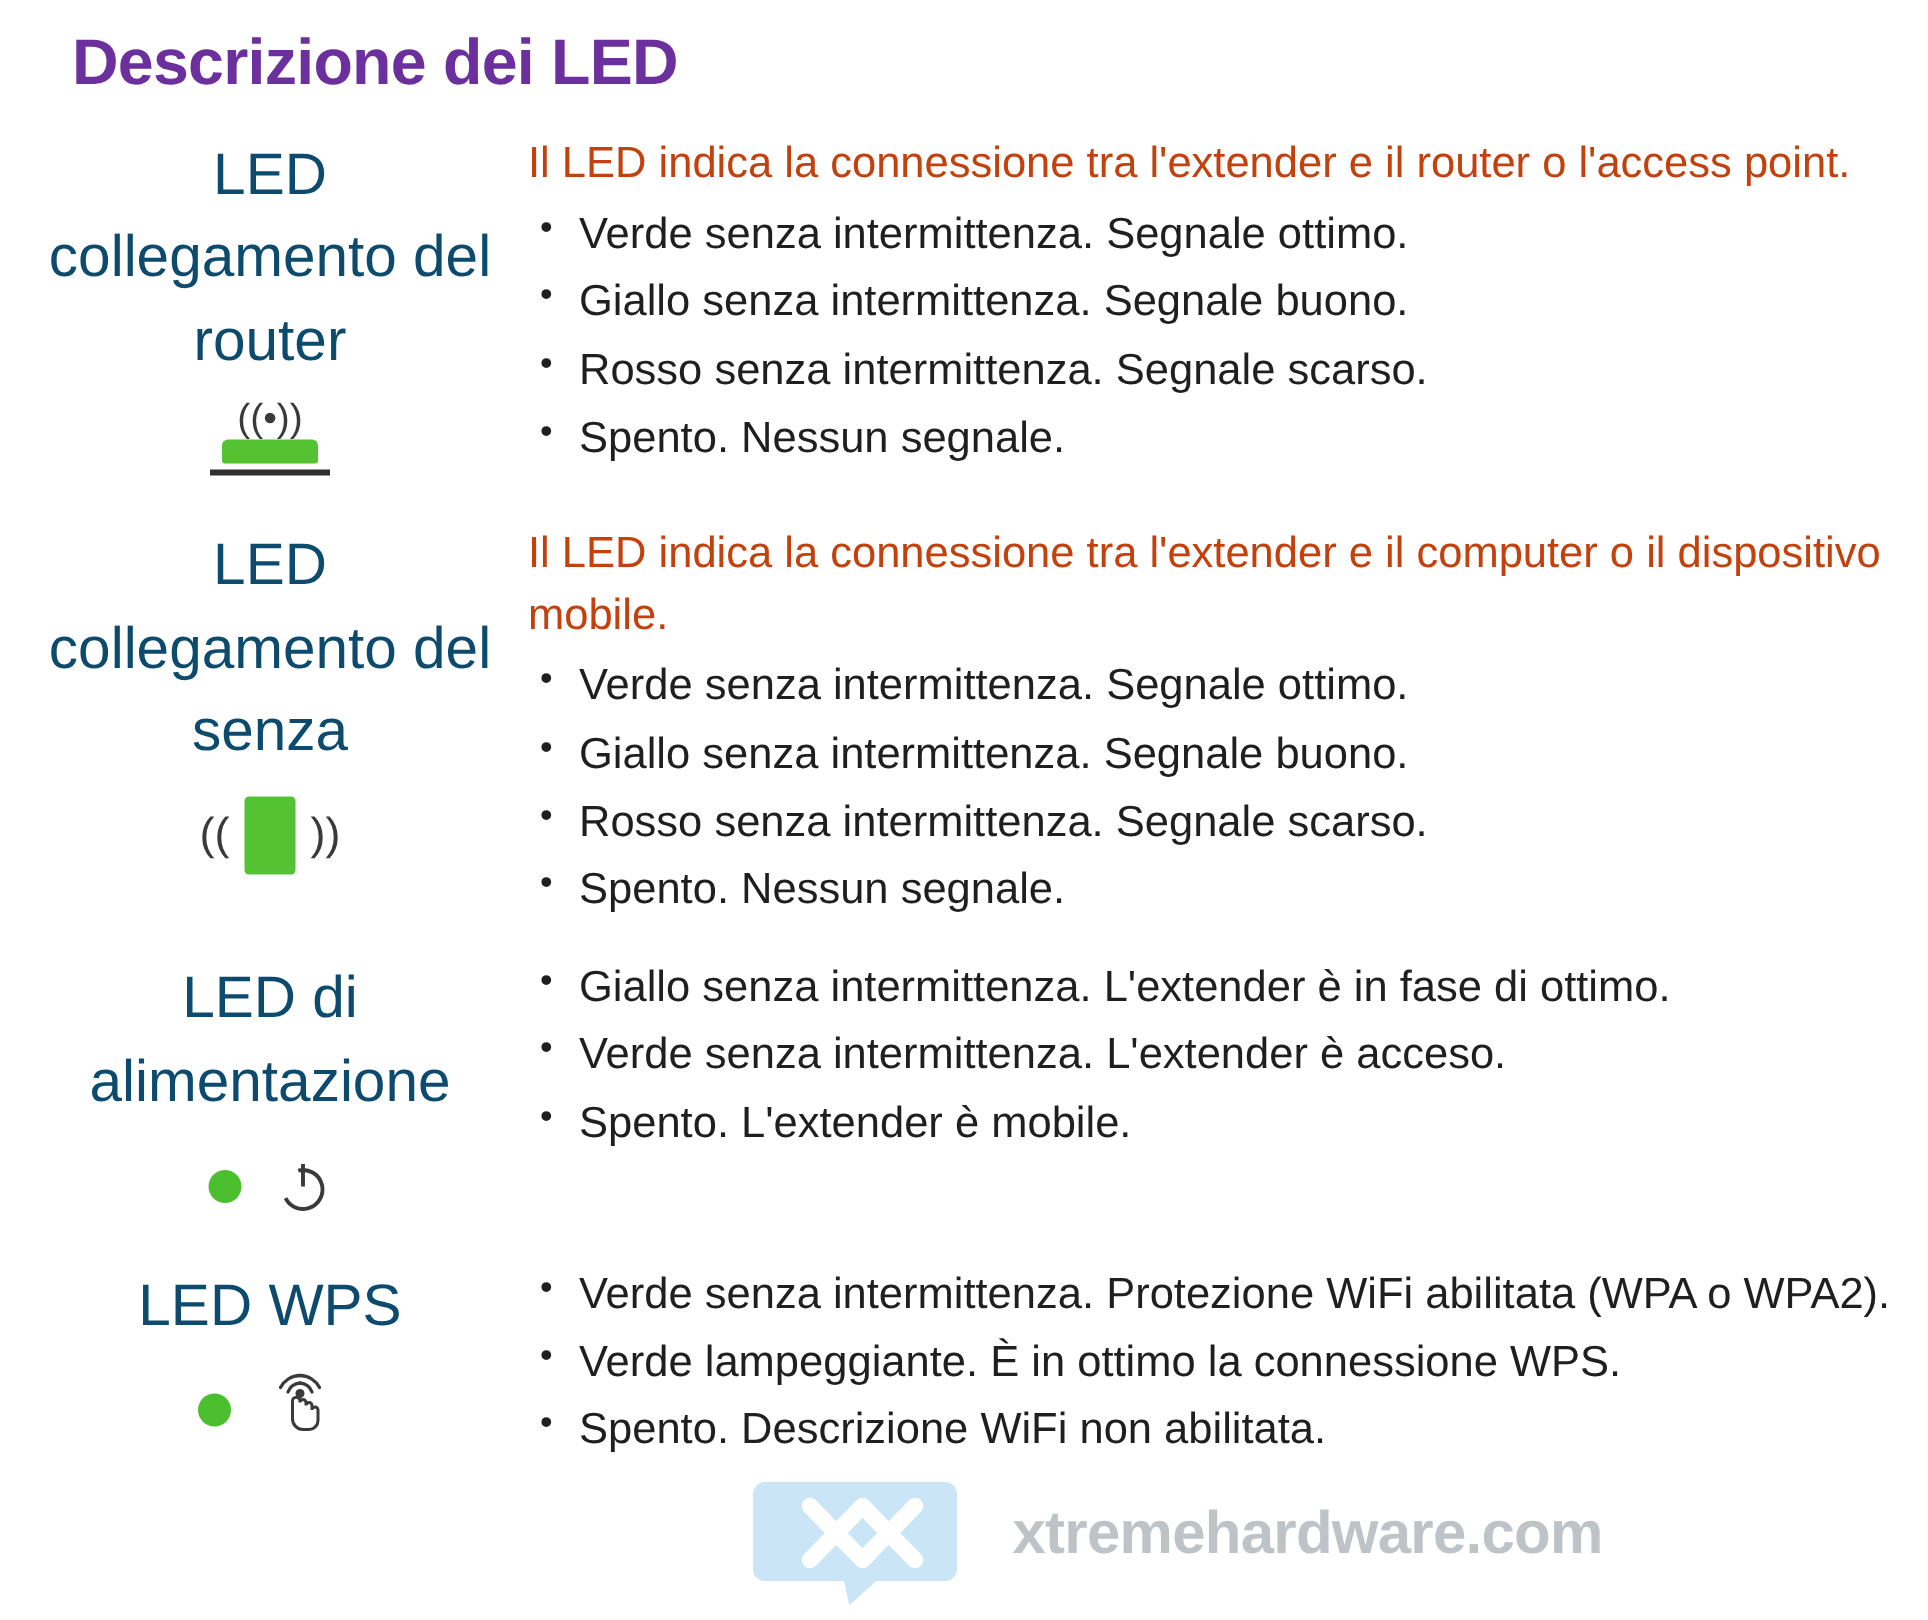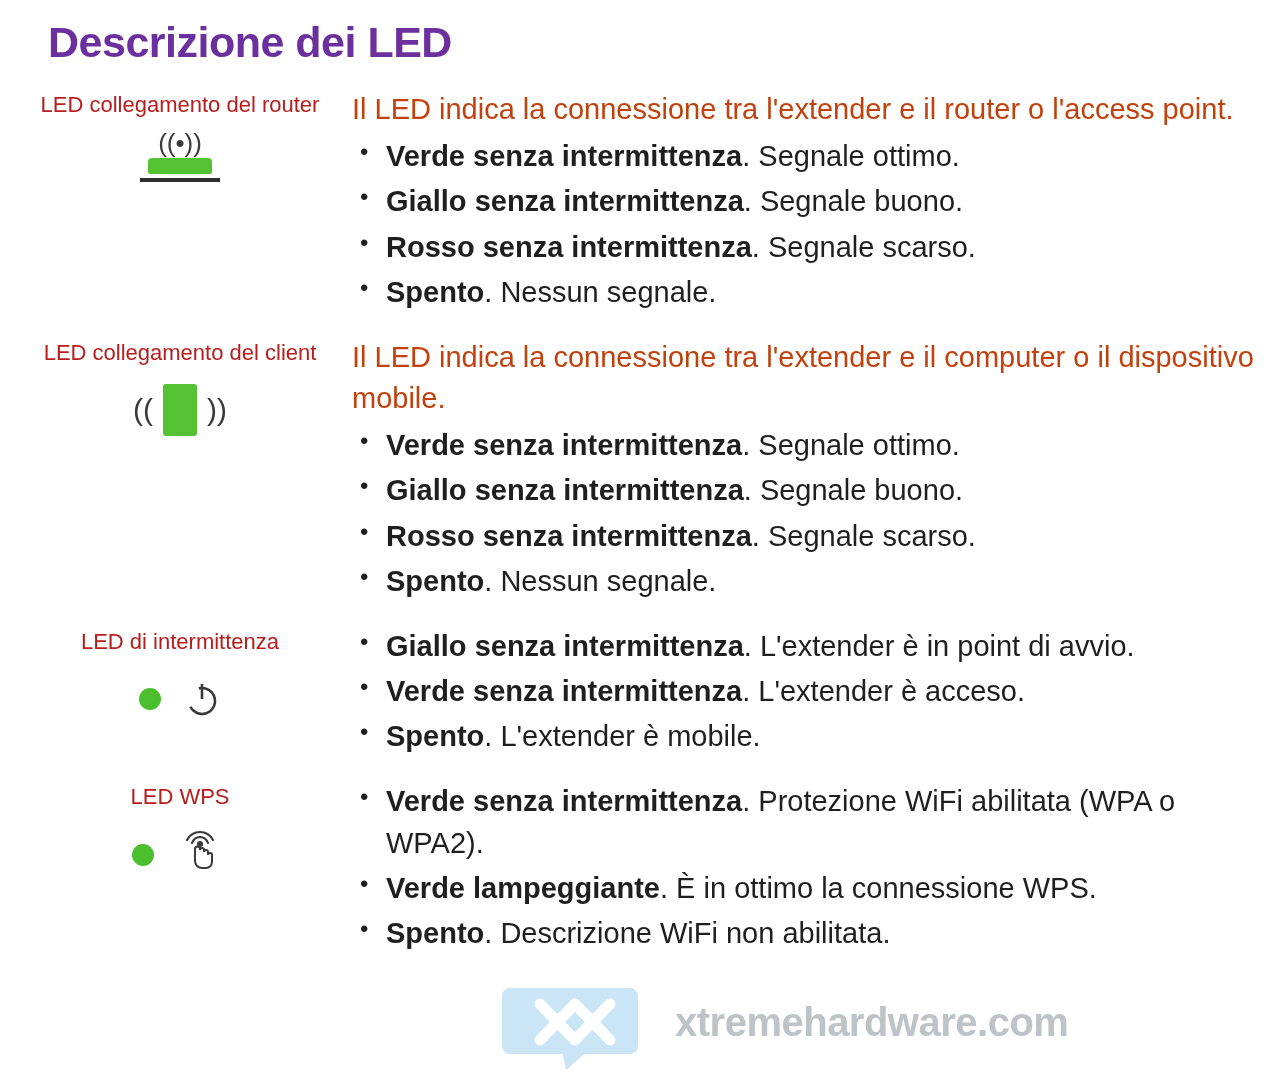--- a/index.html
+++ b/index.html
@@ -40,23 +40,23 @@
   }
   .col-label {
     width: 300px;
     text-align: center;
     padding-right: 14px !important;
   }
   .col-desc {
     padding-left: 8px !important;
   }
   .label-text {
-    font-size: 22px;
+    font-size: 39px;
     line-height: 1.42;
-    color: #b91c1c;
+    color: #0c4a6e;
   }
   .icon-wrap {
     margin-top: 10px;
     height: 64px;
     display: flex;
     align-items: center;
     justify-content: center;
   }
   .intro {
     font-size: 29px;
@@ -80,21 +80,21 @@
   }
   ul.bullets li::before {
     content: "\2022";
     position: absolute;
     left: 8px;
     top: -1px;
     font-size: 24px;
     color: #1f1f1f;
   }
   ul.bullets li b {
-    font-weight: bold;
+    font-weight: normal;
   }
   .row-spacer td { height: 20px; }
 
   
   .router-icon {
     position: relative;
     width: 120px;
     height: 64px;
   }
   .router-body {
@@ -231,21 +231,21 @@
         </td>
       </tr>
 
       <tr class="row-spacer">
           <td></td>
           <td></td>
         </tr>
 
       <tr>
         <td class="col-label">
-          <div class="label-text">LED collegamento del client</div>
+          <div class="label-text">LED collegamento del senza</div>
           <div class="icon-wrap">
             <div class="client-icon">
               <span>((</span>
               <span class="client-box"></span>
               <span>))</span>
             </div>
           </div>
         </td>
         <td class="col-desc">
           <p class="intro">Il LED indica la connessione tra l'extender e il computer o il dispositivo mobile.</p>
@@ -258,36 +258,36 @@
         </td>
       </tr>
 
       <tr class="row-spacer">
           <td></td>
           <td></td>
         </tr>
 
       <tr>
         <td class="col-label">
-          <div class="label-text">LED di intermittenza</div>
+          <div class="label-text">LED di alimentazione</div>
           <div class="icon-wrap">
             <div class="power-icon">
               <span class="green-dot"></span>
               <span class="power-symbol">
                 <svg width="38" height="38" viewBox="0 0 38 38">
                   <circle cx="19" cy="21" r="13" fill="none" stroke="#3a3a3a" stroke-width="2.6" stroke-dasharray="58 24" transform="rotate(-104 19 21)"></circle>
                   <line x1="19" y1="4" x2="19" y2="19" stroke="#3a3a3a" stroke-width="2.6"></line>
                 </svg>
               </span>
             </div>
           </div>
         </td>
         <td class="col-desc">
           <ul class="bullets">
-            <li><b>Giallo senza intermittenza</b><span>. L'extender è in point di avvio.</span></li>
+            <li><b>Giallo senza intermittenza</b><span>. L'extender è in fase di ottimo.</span></li>
             <li><b>Verde senza intermittenza</b><span>. L'extender è acceso.</span></li>
             <li><b>Spento</b><span>. L'extender è mobile.</span></li>
           </ul>
         </td>
       </tr>
 
       <tr class="row-spacer">
           <td></td>
           <td></td>
         </tr>

